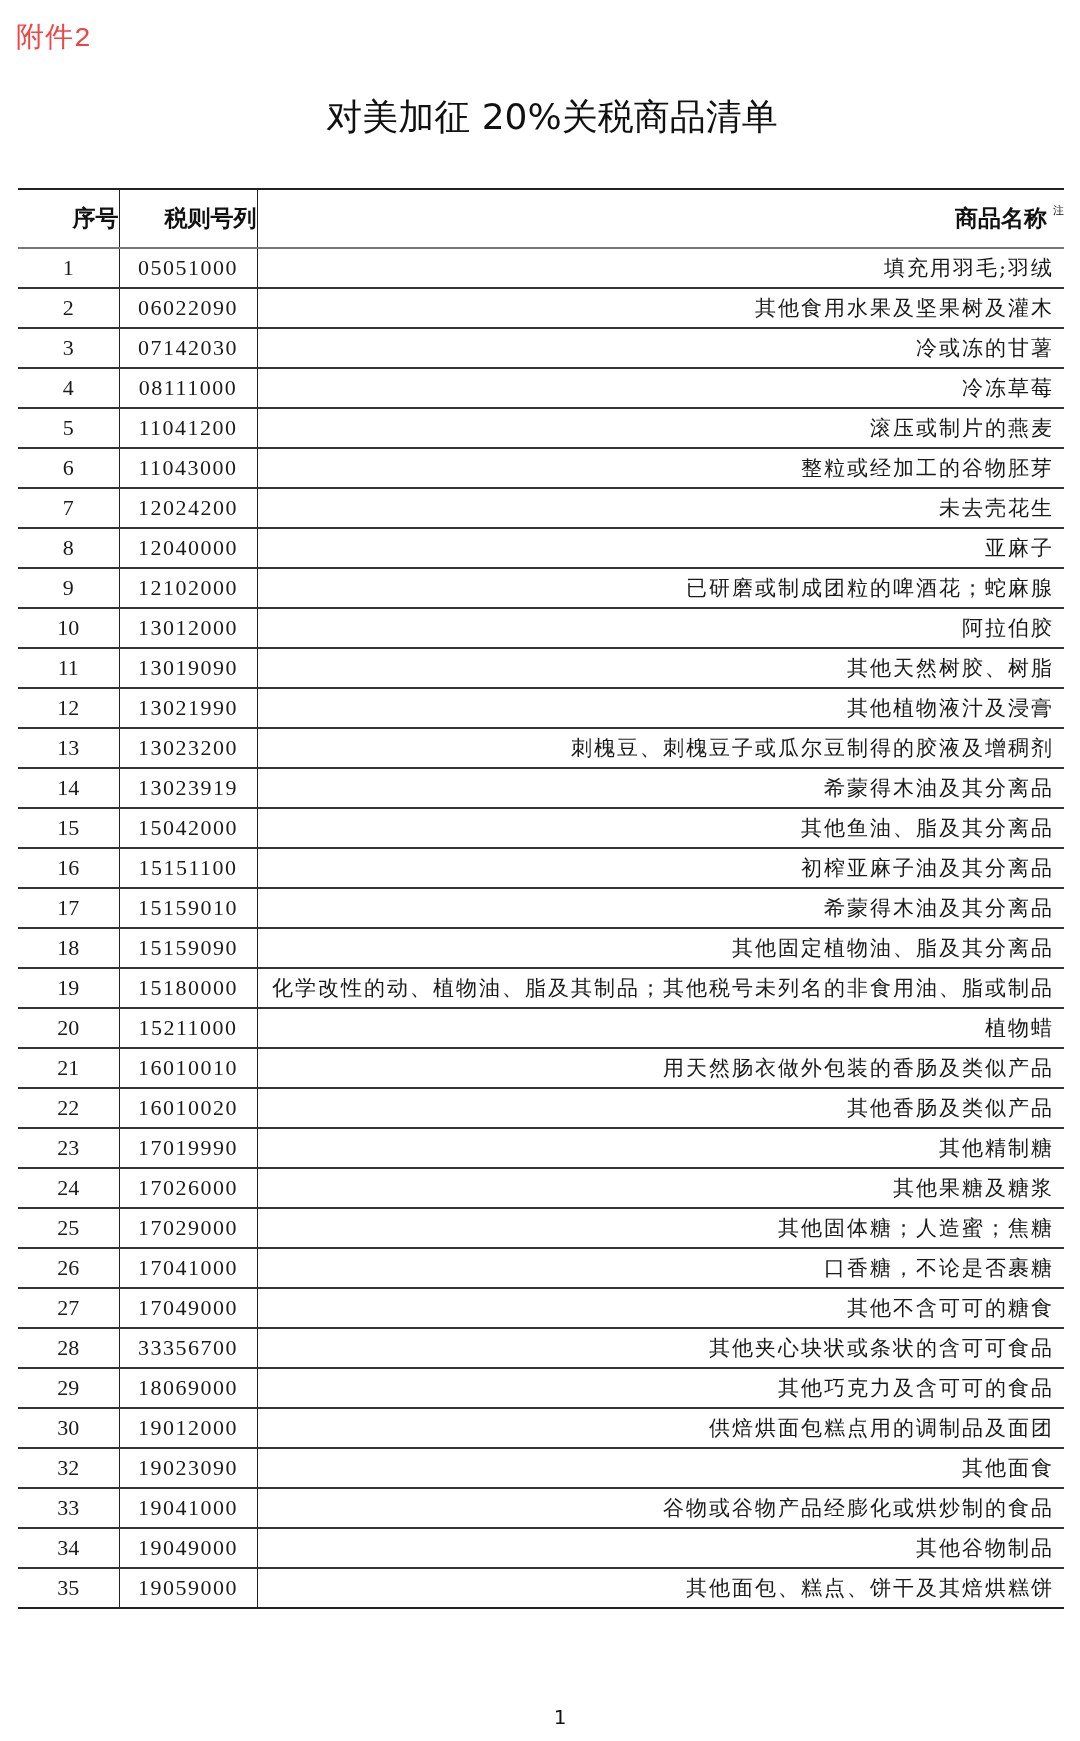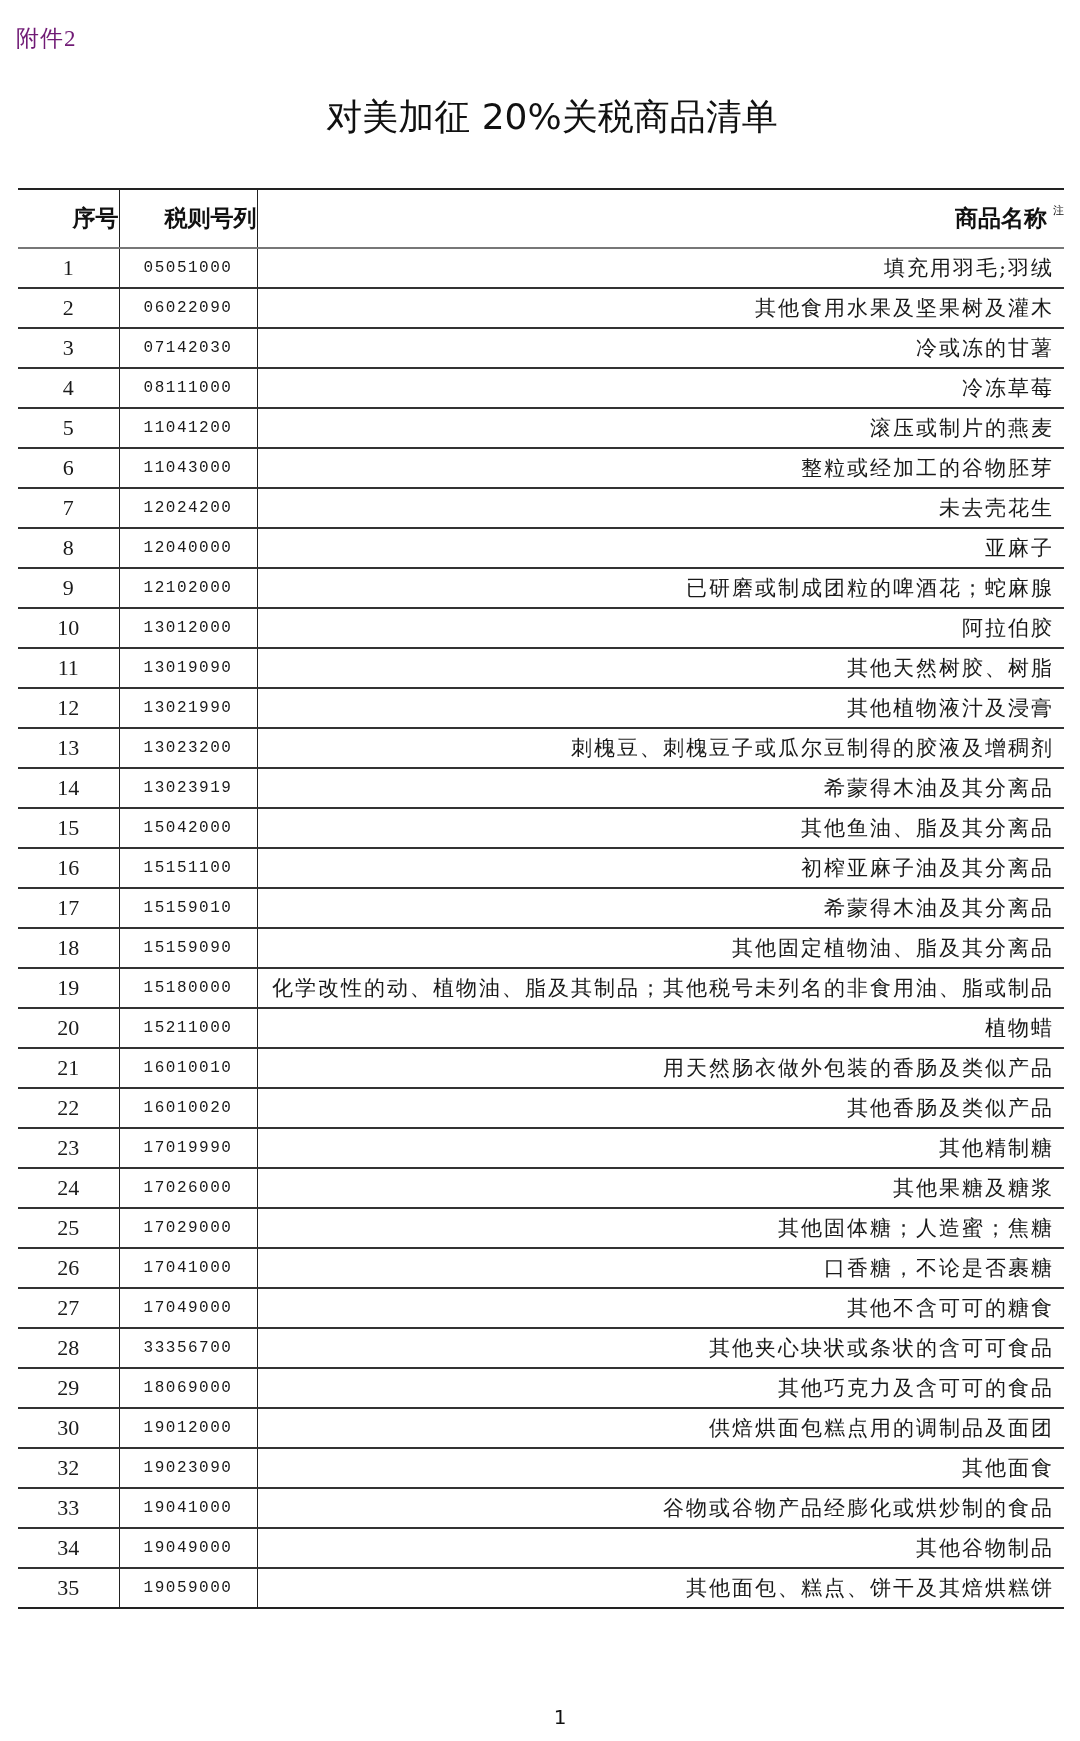--- a/index.html
+++ b/index.html
@@ -12,24 +12,24 @@
       height: 1741px;
       position: relative;
       overflow: hidden;
       color: #111;
       font-family: "DejaVu Serif", "Liberation Serif", serif;
     }
     .attachment-label {
       position: absolute;
       left: 16px;
       top: 22px;
-      font-family: Liberation Serif, serif;
-      font-size: 23px;
+      font-family: Liberation Mono, monospace;
+      font-size: 28px;
       line-height: 34px;
-      color: #701a75;
+      color: #ef4444;
       letter-spacing: 1px;
     }
     .doc-title {
       position: absolute;
       left: 0;
       width: 1104px;
       top: 95px;
       text-align: center;
       font-family: "DejaVu Sans", "Liberation Sans", sans-serif;
       font-size: 36px;
@@ -80,22 +80,22 @@
     }
     .tariff-table tr:last-child td { border-bottom: none; }
     .tariff-table td.seq {
       text-align: center;
       font-family: "Liberation Serif", "DejaVu Serif", serif;
       font-size: 22px;
       padding-top: 2px;
     }
     .tariff-table td.code {
       text-align: center;
-      font-family: Liberation Mono, monospace;
-      font-size: 16px;
+      font-family: Liberation Serif, serif;
+      font-size: 22px;
       letter-spacing: 1.5px;
       padding-top: 2px;
     }
     .tariff-table td.name {
       text-align: right;
       padding-left: 12px;
       padding-right: 10px;
       padding-top: 2px;
       font-family: "DejaVu Serif", "Liberation Serif", serif;
       letter-spacing: 2px;

